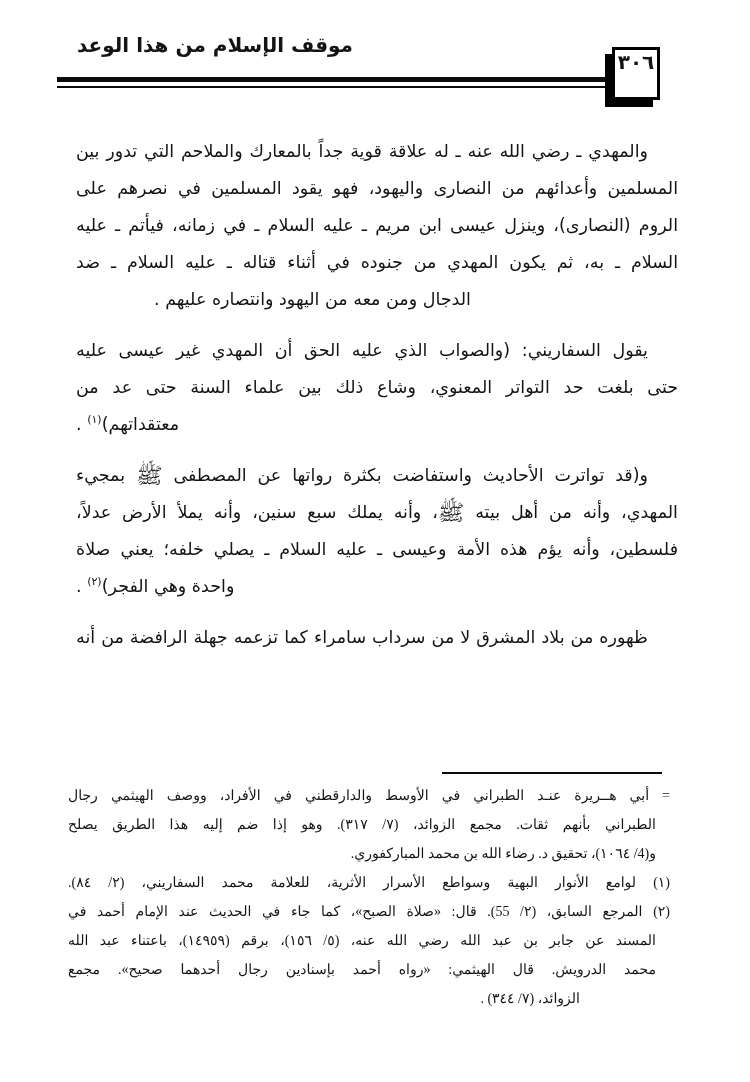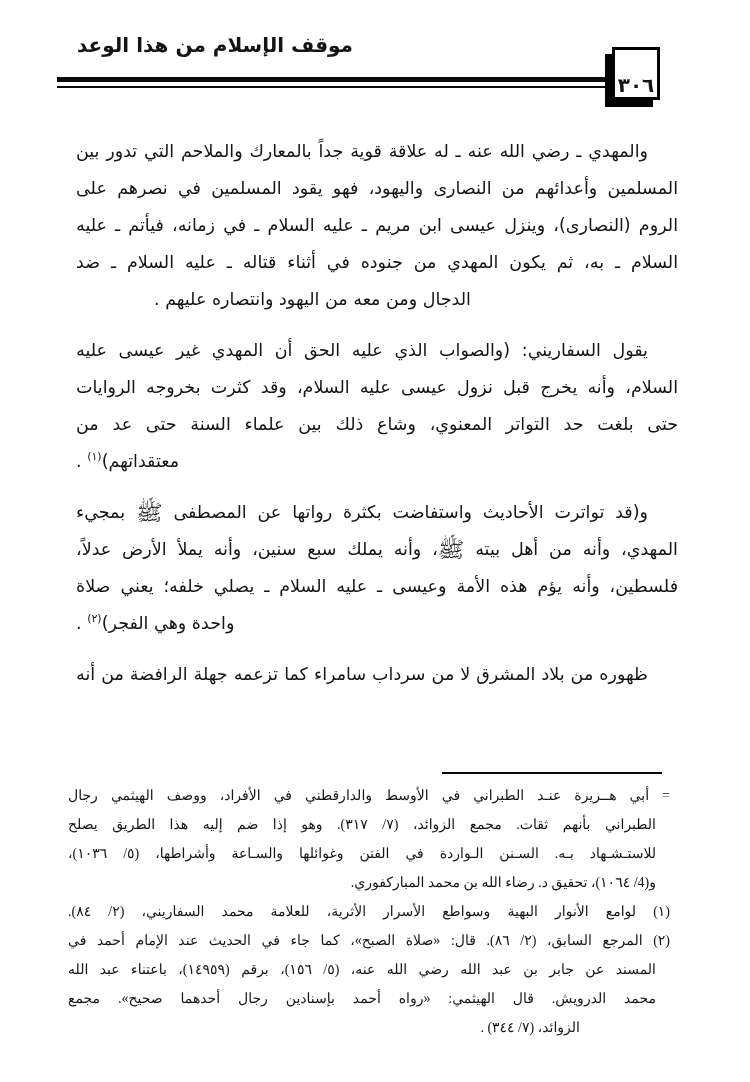--- a/index.html
+++ b/index.html
@@ -12,21 +12,21 @@
   .chapter-title {
     position:absolute; top:33px; left:70px; width:290px;
     text-align:center; font-weight:bold; font-size:20px; letter-spacing:0.5px;
     white-space:nowrap;
   }
   .rule-thick { position:absolute; top:77px; left:57px; width:556px; height:5px; background:#0a0a0a; }
   .rule-thin  { position:absolute; top:86px; left:57px; width:556px; height:2px; background:#0a0a0a; }
   .pagenum-box {
     position:absolute; top:47px; left:612px; width:42px; height:47px;
     background:#ffffff; border:3px solid #000; box-shadow:-7px 7px 0 0 #000;
-    display:flex; align-items:flex-end; justify-content:center; z-index:2;
+    display:flex; align-items:flex-start; justify-content:center; z-index:2;
   }
   .pagenum-box .num { font-weight:bold; font-size:20px; }
   
   .bodytext {
     position:absolute; top:133px; left:76px; width:602px;
     font-size:17.5px;
   }
   .para { margin:0 0 14px 0; }
   .bodytext .tline { line-height:37px; min-height:37px; }
   .bodytext .para .tline:first-child { padding-right:30px; }
@@ -62,47 +62,45 @@
   <div class="bodytext">
     <div class="para">
         <div class="tline">والمهدي ـ رضي الله عنه ـ له علاقة قوية جداً بالمعارك والملاحم التي تدور بين</div>
         <div class="tline">المسلمين وأعدائهم من النصارى واليهود، فهو يقود المسلمين في نصرهم على</div>
         <div class="tline">الروم (النصارى)، وينزل عيسى ابن مريم ـ عليه السلام ـ في زمانه، فيأتم ـ عليه</div>
         <div class="tline">السلام ـ به، ثم يكون المهدي من جنوده في أثناء قتاله ـ عليه السلام ـ ضد</div>
         <div class="tline last-left" style="padding-left: 78px;">الدجال ومن معه من اليهود وانتصاره عليهم .</div>
       </div>
     <div class="para">
         <div class="tline">يقول السفاريني: (والصواب الذي عليه الحق أن المهدي غير عيسى عليه</div>
-        <div class="tline">السلام، وأنه يخرج قبل نزول عيسى عليه السلام، وقد كثرت بخروجه الروايات</div>
         <div class="tline">حتى بلغت حد التواتر المعنوي، وشاع ذلك بين علماء السنة حتى عد من</div>
         <div class="tline last-left">معتقداتهم)<sup class="fnref">(١)</sup> .</div>
       </div>
     <div class="para">
         <div class="tline">و(قد تواترت الأحاديث واستفاضت بكثرة رواتها عن المصطفى <span class="saw">ﷺ</span> بمجيء</div>
         <div class="tline">المهدي، وأنه من أهل بيته <span class="saw">ﷺ</span>، وأنه يملك سبع سنين، وأنه يملأ الأرض عدلاً،</div>
         <div class="tline">فلسطين، وأنه يؤم هذه الأمة وعيسى ـ عليه السلام ـ يصلي خلفه؛ يعني صلاة</div>
         <div class="tline last-left">واحدة وهي الفجر)<sup class="fnref">(٢)</sup> .</div>
       </div>
     <div class="para">
         <div class="tline">ظهوره من بلاد المشرق لا من سرداب سامراء كما تزعمه جهلة الرافضة من أنه</div>
       </div>
   </div>
 
   <div class="footsep"></div>
   <div class="footnotes">
     <div class="fnote">
         <div class="tline">= أبي هــريرة عنـد الطبراني في الأوسط والدارقطني في الأفراد، ووصف الهيثمي رجال</div>
         <div class="tline">الطبراني بأنهم ثقات. مجمع الزوائد، (٧/ ٣١٧). وهو إذا ضم إليه هذا الطريق يصلح</div>
-        <div class="tline">للاستـشـهاد بـه. السـنن الـواردة في الفتن وغوائلها والسـاعة وأشراطها، (٥/ ١٠٣٦)،</div>
         <div class="tline last-right">و(4/ ١٠٦٤)، تحقيق د. رضاء الله بن محمد المباركفوري.</div>
       </div>
     <div class="fnote">
         <div class="tline">(١) لوامع الأنوار البهية وسواطع الأسرار الأثرية، للعلامة محمد السفاريني، (٢/ ٨٤).</div>
       </div>
     <div class="fnote">
-        <div class="tline">(٢) المرجع السابق، (٢/ ٨٦). قال: «صلاة الصبح»، كما جاء في الحديث عند الإمام أحمد في</div>
+        <div class="tline">(٢) المرجع السابق، (٢/ 55). قال: «صلاة الصبح»، كما جاء في الحديث عند الإمام أحمد في</div>
         <div class="tline">المسند عن جابر بن عبد الله رضي الله عنه، (٥/ ١٥٦)، برقم (١٤٩٥٩)، باعتناء عبد الله</div>
         <div class="tline">محمد الدرويش. قال الهيثمي: «رواه أحمد بإسنادين رجال أحدهما صحيح». مجمع</div>
         <div class="tline last-right" style="padding-right: 90px;">الزوائد، (٧/ ٣٤٤) .</div>
       </div>
   </div>
 
 </div>
 
 </body></html>

